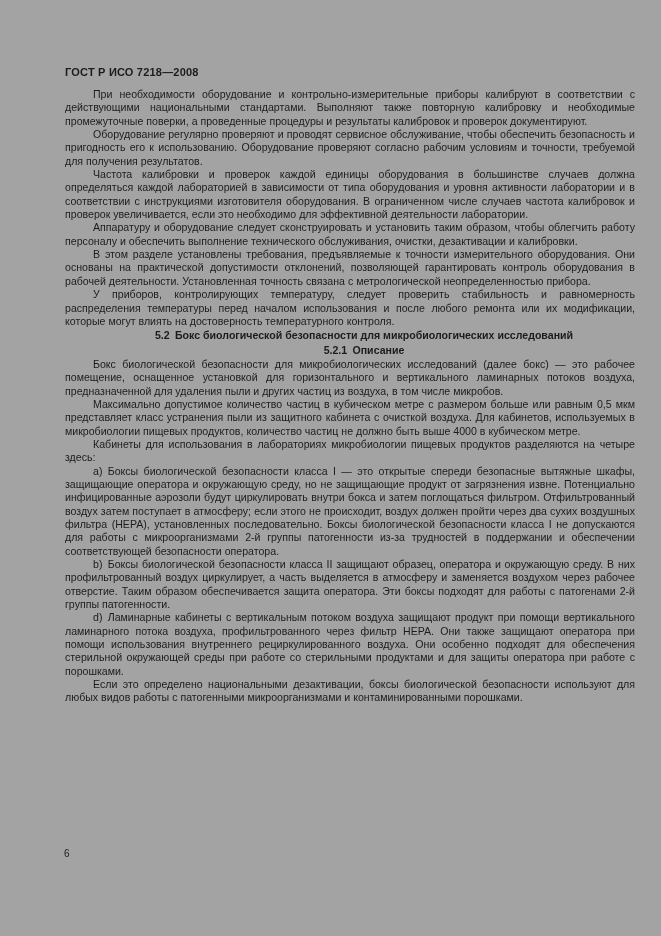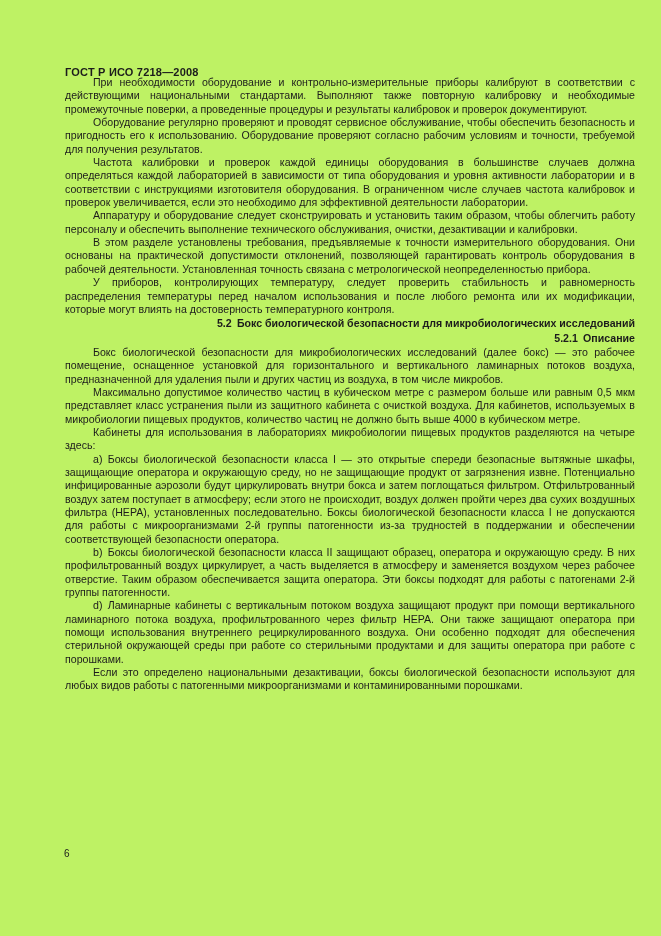--- a/index.html
+++ b/index.html
@@ -4,53 +4,53 @@
 <style>
   html, body {
     margin: 0;
     padding: 0;
     background: #ffffff;
   }
   .page {
     position: relative;
     width: 661px;
     height: 936px;
-    background: #bef264;
+    background: #a3a3a3;
     font-family: "Liberation Sans", sans-serif;
     color: #1c1c1c;
     overflow: hidden;
     box-sizing: border-box;
   }
   .doc-header {
     position: absolute;
     top: 66px;
     left: 65px;
     font-size: 11px;
     font-weight: bold;
     letter-spacing: 0.2px;
     white-space: nowrap;
   }
   .doc-body {
     position: absolute;
-    top: 76px;
+    top: 88px;
     left: 65px;
     width: 570px;
   }
   .para {
     margin: 0;
     font-size: 10.6px;
     line-height: 13.35px;
     text-align: justify;
     text-indent: 28px;
     hyphens: auto;
     -webkit-hyphens: auto;
   }
   .heading {
     font-weight: bold;
-    text-align: right;
+    text-align: center;
     margin-top: 1px;
     margin-bottom: 1px;
     hyphens: none;
   }
   .page-num {
     position: absolute;
     left: 64px;
     top: 848px;
     font-size: 10px;
   }

